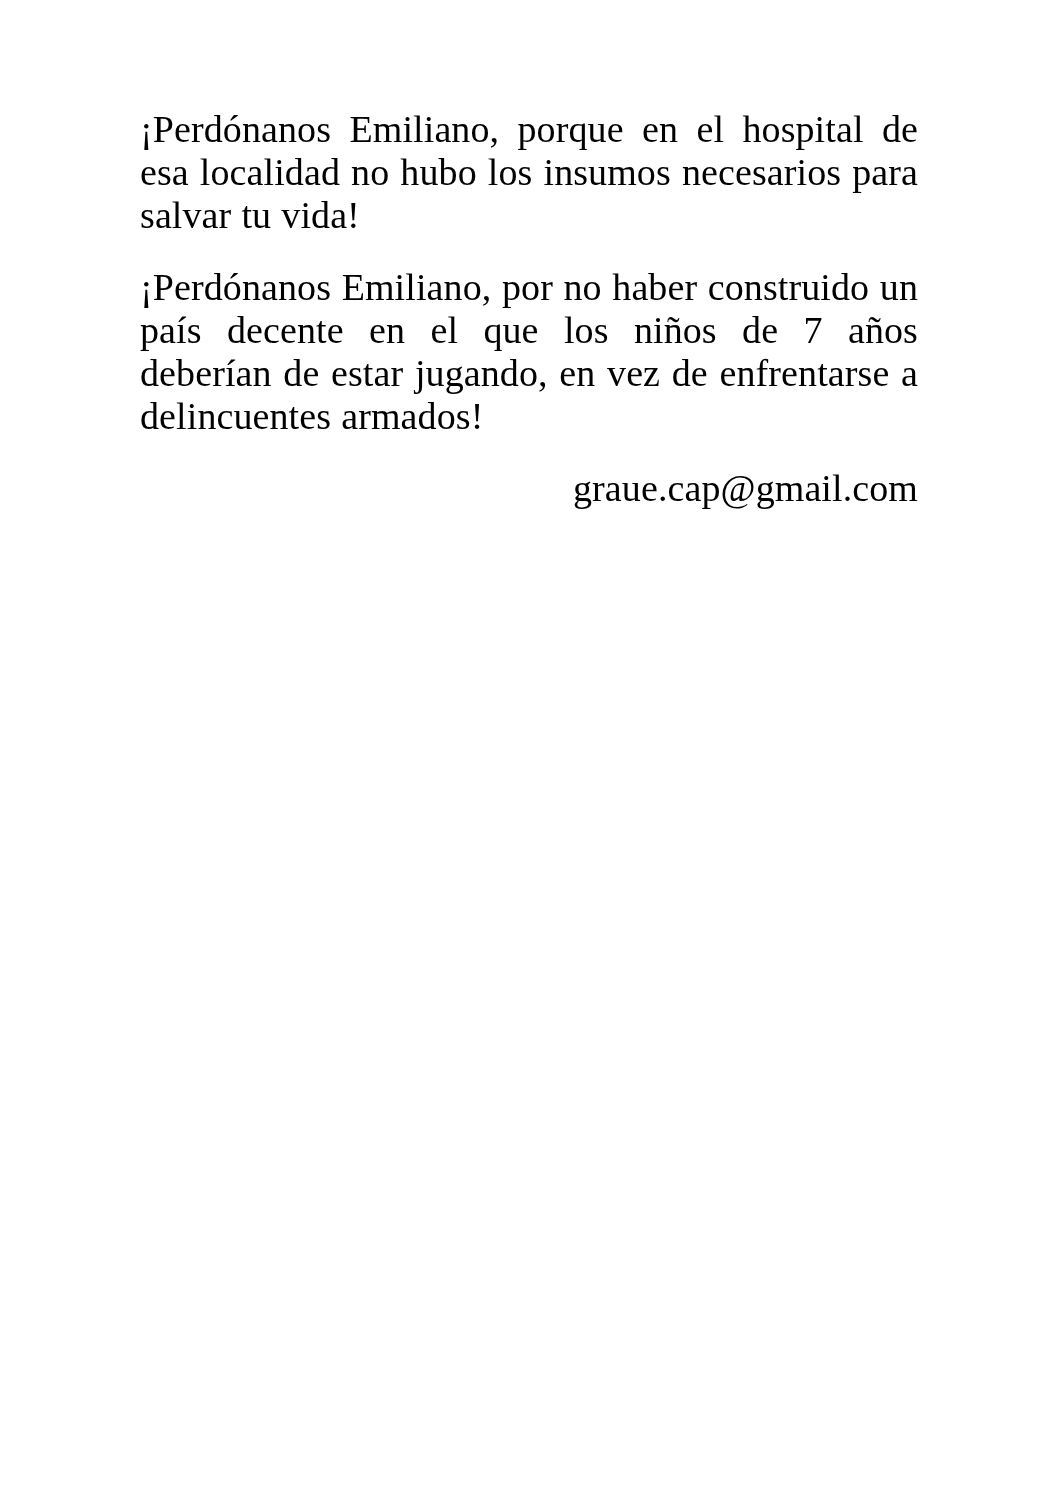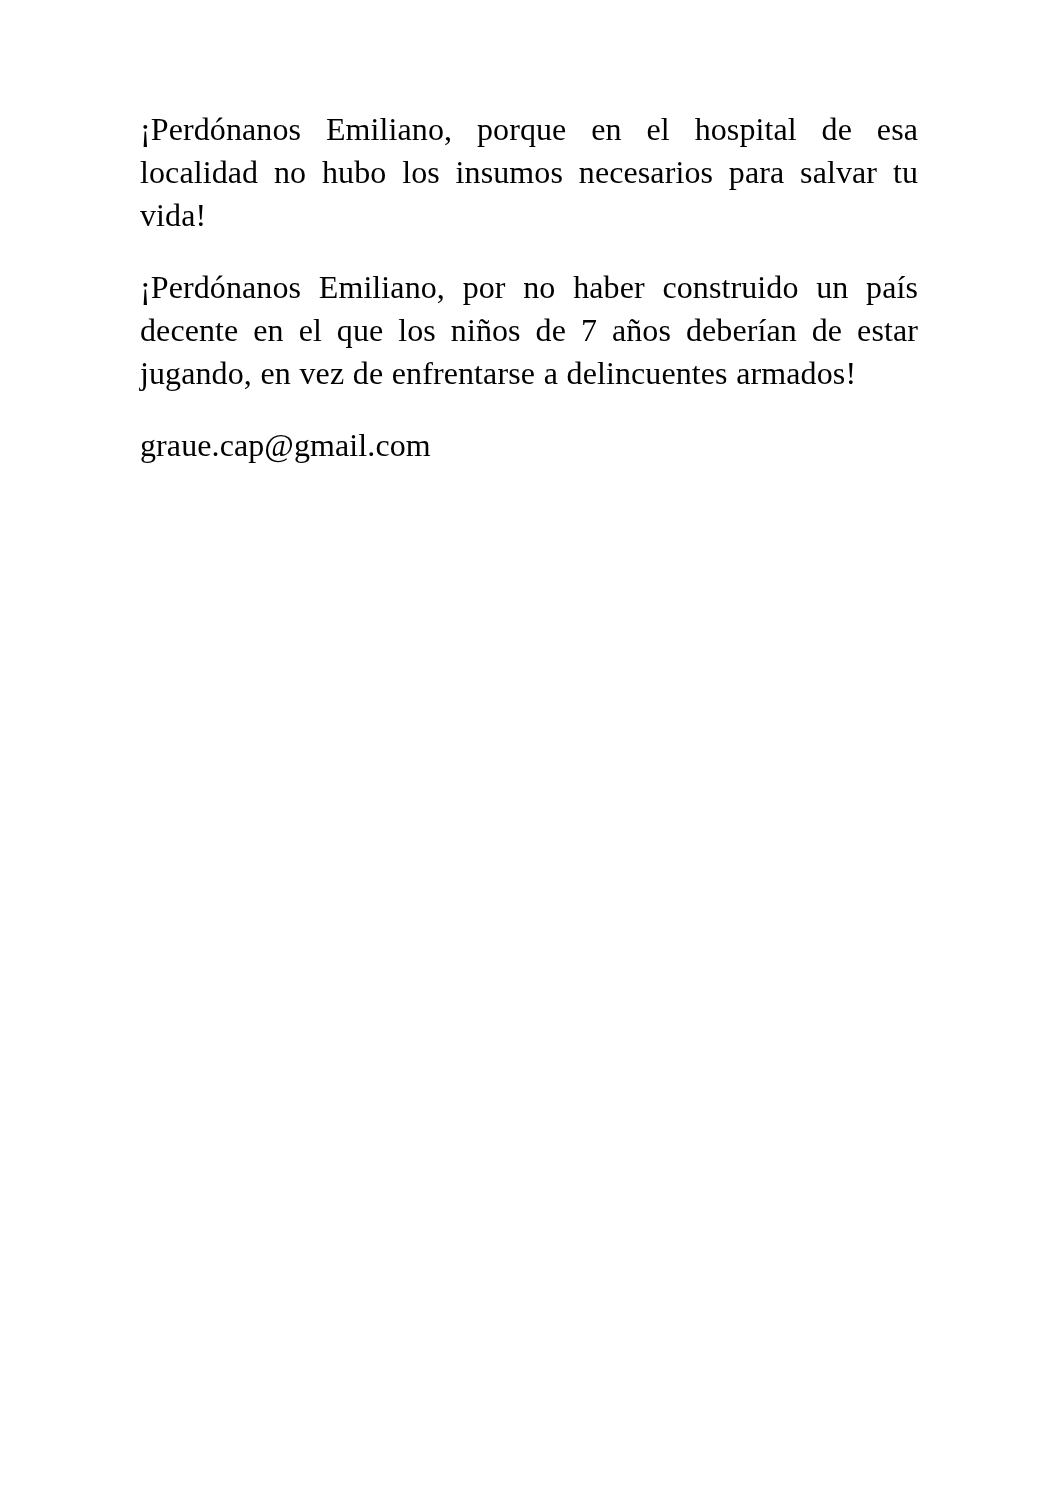--- a/index.html
+++ b/index.html
@@ -21,33 +21,34 @@
     background: #ffffff;
     box-sizing: border-box;
   }
   .content {
     position: absolute;
     left: 140px;
     top: 108px;
     width: 778px;
   }
   .para {
-    font-size: 32px;
+    font-size: 38px;
     line-height: 43px;
     text-align: justify;
     text-justify: inter-word;
     margin: 0 0 29px 0;
     letter-spacing: 0.1px;
     word-spacing: 0.5px;
   }
   .para.noj {
     text-align: left;
   }
   .para:last-child {
     margin-bottom: 0;
+    text-align: right;
   }
 </style>
 </head>
 <body>
 
 <div class="page">
   <div class="content">
     <p class="para">¡Perdónanos Emiliano, porque en el hospital de esa localidad no hubo los insumos necesarios para salvar tu vida!</p>
     <p class="para">¡Perdónanos Emiliano, por no haber construido un país decente en el que los niños de 7 años deberían de estar jugando, en vez de enfrentarse a delincuentes armados!</p>
     <p class="para noj">graue.cap@gmail.com</p>

